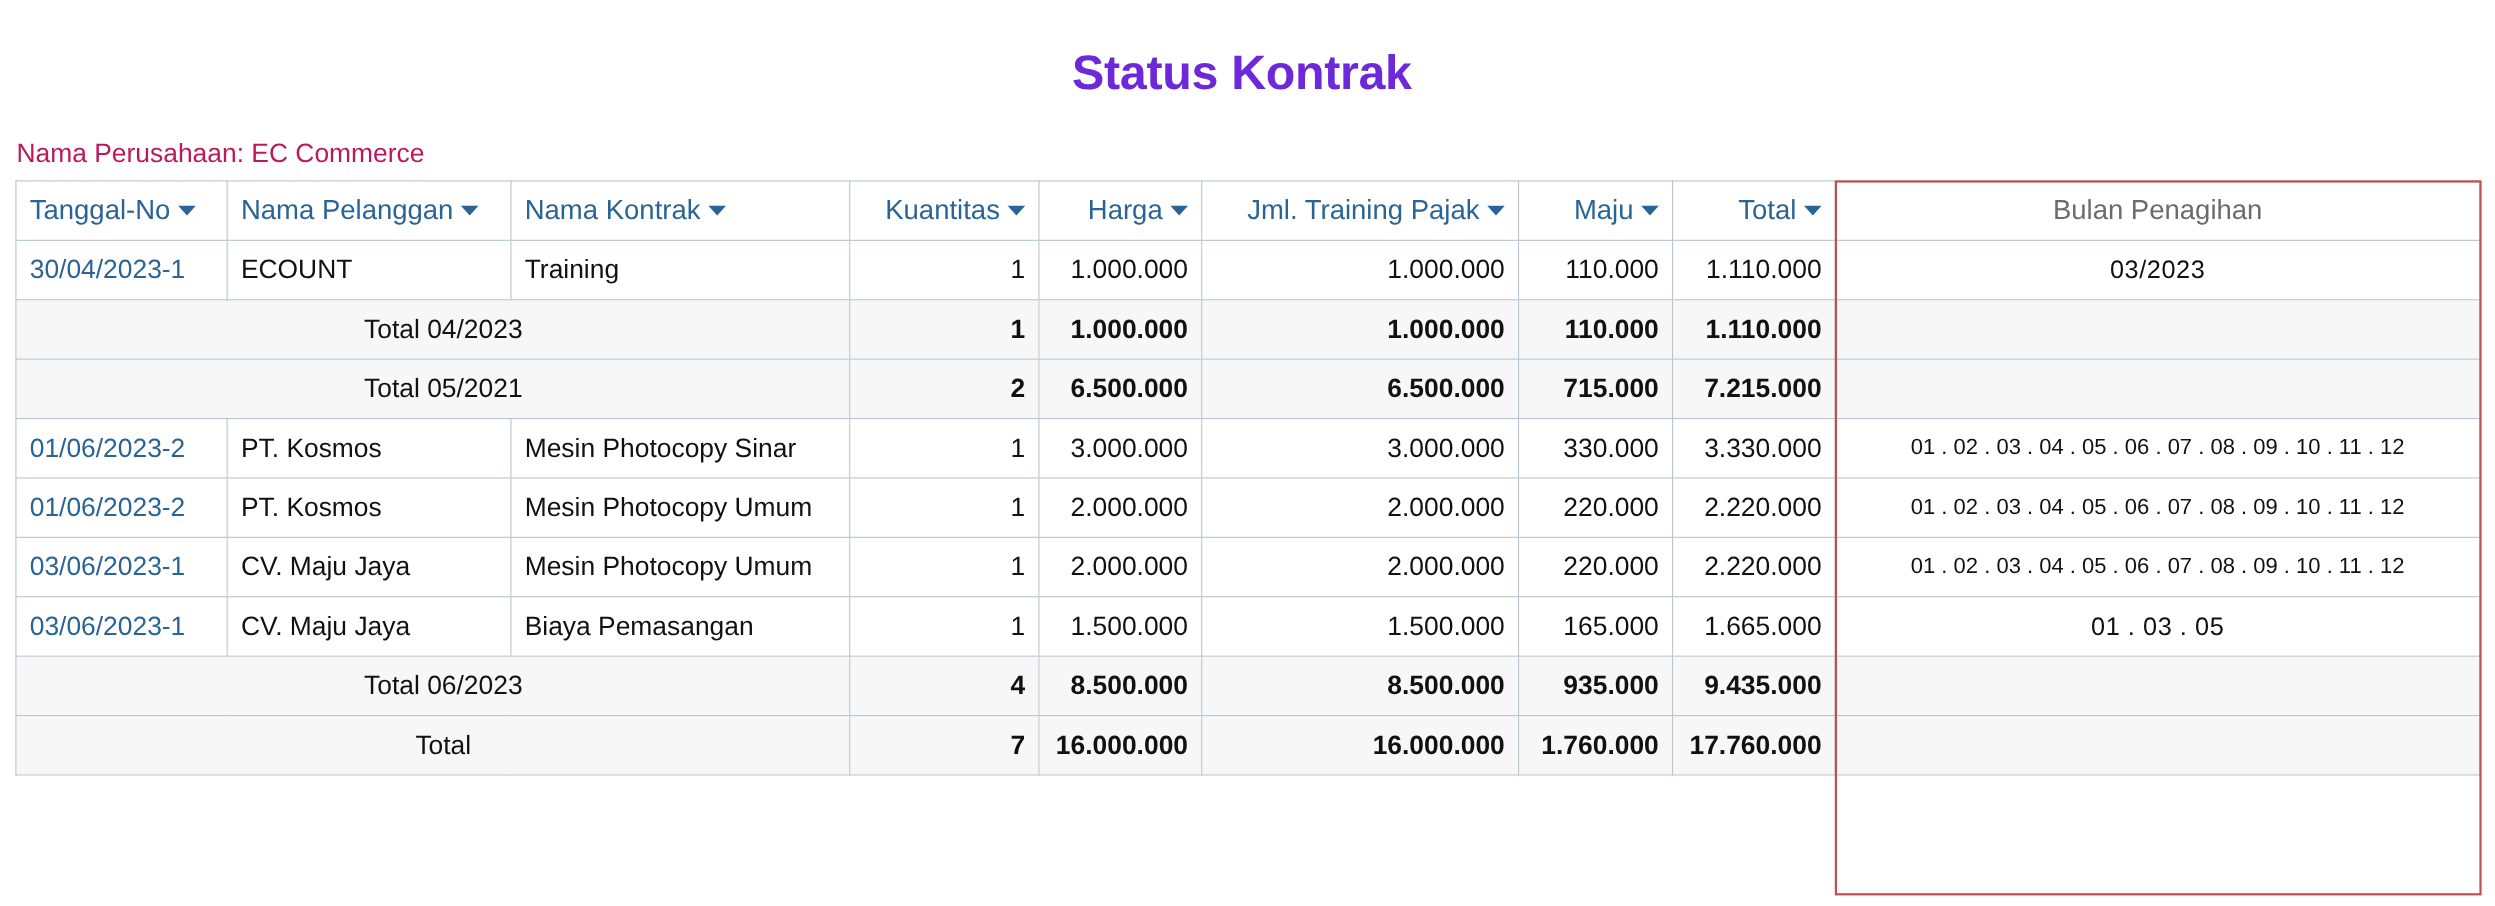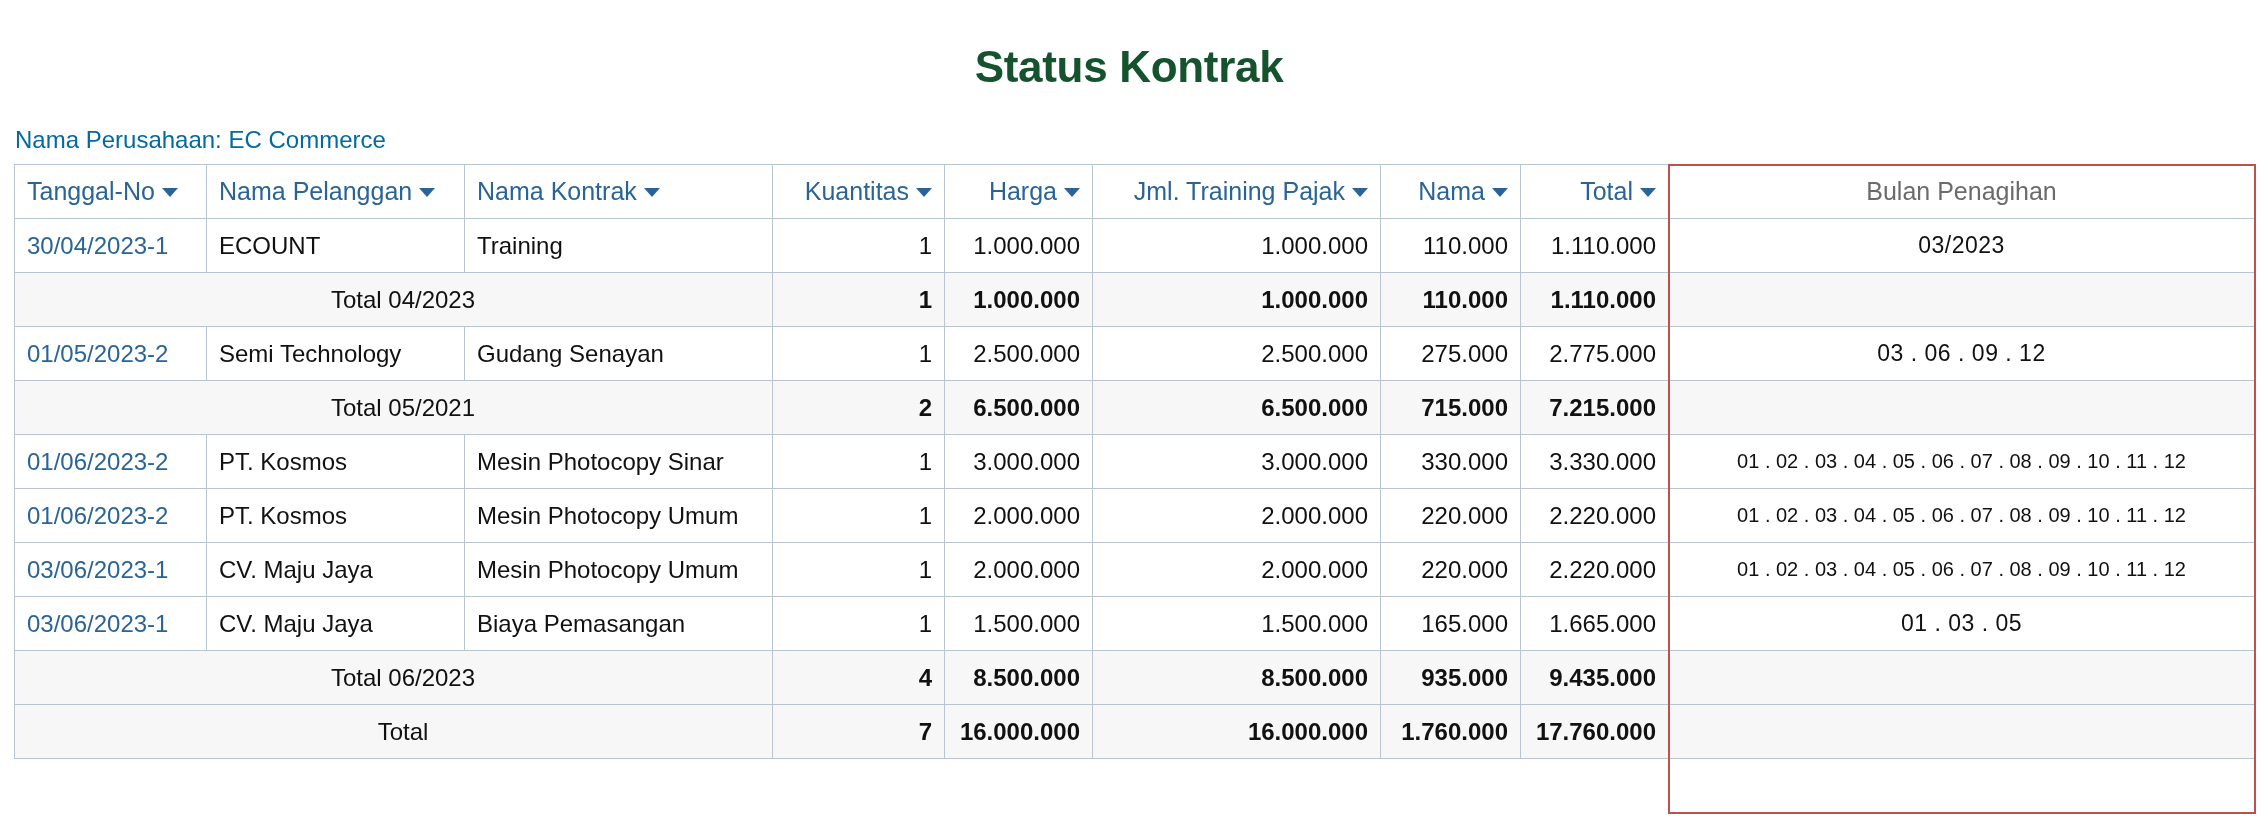--- a/index.html
+++ b/index.html
@@ -13,28 +13,28 @@
     height: 824px;
     overflow: hidden;
   }
   .page {
     padding: 0 14px;
   }
   .title {
     text-align: center;
     font-size: 44px;
     font-weight: bold;
-    color: #14532d;
+    color: #6d28d9;
     letter-spacing: -0.3px;
     margin: 42px 0 0 0;
     padding-right: 10px;
   }
   .company-line {
     font-size: 24px;
-    color: #0369a1;
+    color: #be185d;
     margin: 34px 0 10px 0;
     padding-left: 1px;
   }
   table.report {
     border-collapse: collapse;
     table-layout: fixed;
     width: 2240px;
     font-size: 24px;
     color: #111111;
   }
@@ -119,21 +119,21 @@
         <col style="width:586px">
       </colgroup>
       <thead>
         <tr>
           <th class="left"><span>Tanggal-No</span><span class="caret"></span></th>
           <th class="left"><span>Nama Pelanggan</span><span class="caret"></span></th>
           <th class="left"><span>Nama Kontrak</span><span class="caret"></span></th>
           <th class="right"><span>Kuantitas</span><span class="caret"></span></th>
           <th class="right"><span>Harga</span><span class="caret"></span></th>
           <th class="right"><span>Jml. Training Pajak</span><span class="caret"></span></th>
-          <th class="right"><span>Nama</span><span class="caret"></span></th>
+          <th class="right"><span>Maju</span><span class="caret"></span></th>
           <th class="right"><span>Total</span><span class="caret"></span></th>
           <th class="center"><span>Bulan Penagihan</span></th>
         </tr>
       </thead>
       <tbody>
 
         <tr>
           <td class="date">30/04/2023-1</td>
           <td class="text">ECOUNT</td>
           <td class="text">Training</td>
@@ -149,31 +149,20 @@
           <td class="label" colspan="3">Total 04/2023</td>
           <td class="num">1</td>
           <td class="num">1.000.000</td>
           <td class="num">1.000.000</td>
           <td class="num">110.000</td>
           <td class="num">1.110.000</td>
           <td class="center"></td>
         </tr>
 
 
-        <tr>
-          <td class="date">01/05/2023-2</td>
-          <td class="text">Semi Technology</td>
-          <td class="text">Gudang Senayan</td>
-          <td class="num">1</td>
-          <td class="num">2.500.000</td>
-          <td class="num">2.500.000</td>
-          <td class="num">275.000</td>
-          <td class="num">2.775.000</td>
-          <td class="center months">03 . 06 . 09 . 12</td>
-        </tr>
 
         <tr class="subtotal">
           <td class="label" colspan="3">Total 05/2021</td>
           <td class="num">2</td>
           <td class="num">6.500.000</td>
           <td class="num">6.500.000</td>
           <td class="num">715.000</td>
           <td class="num">7.215.000</td>
           <td class="center"></td>
         </tr>

